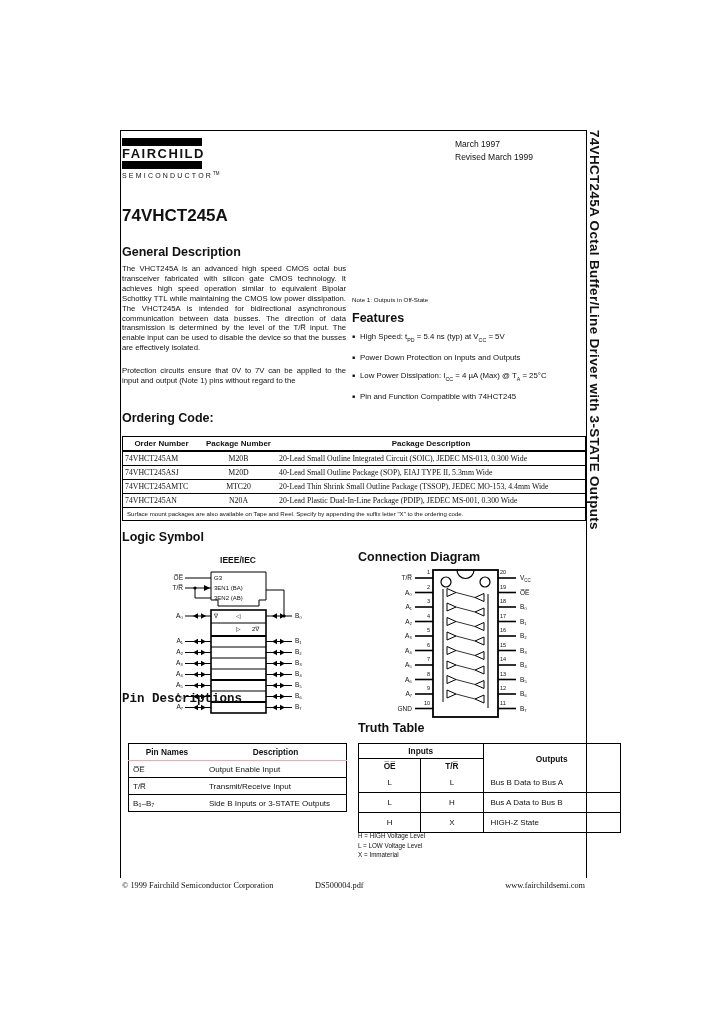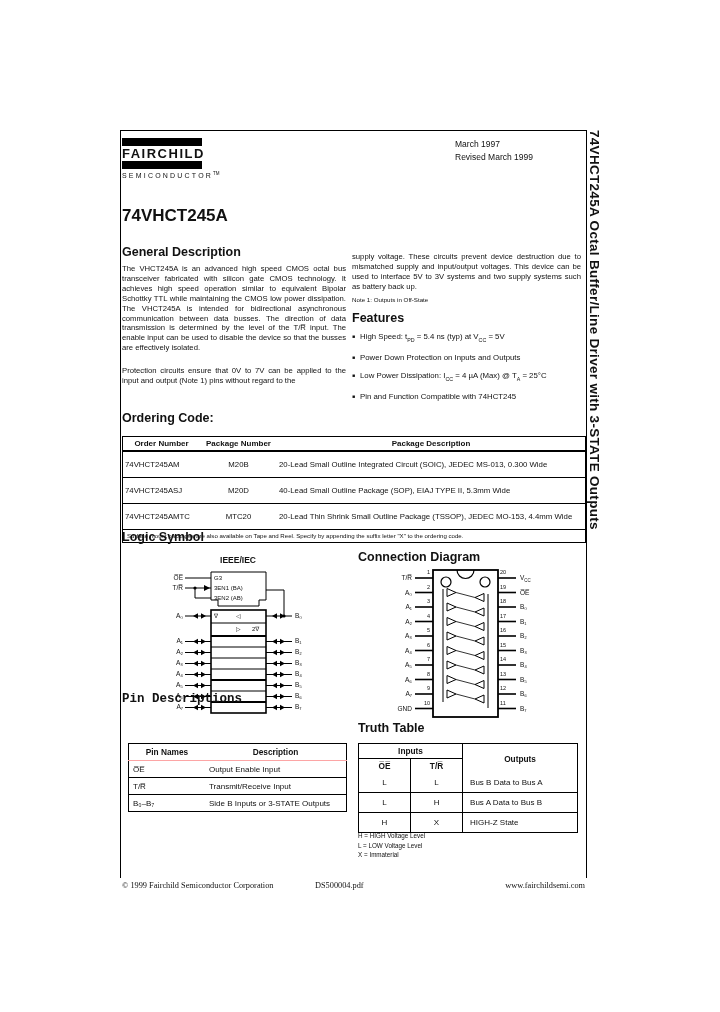--- a/index.html
+++ b/index.html
@@ -27,35 +27,35 @@
 
   .feature{display:flex;gap:5px;margin-bottom:8.5px;font-size:7.8px;line-height:9px;}
   .feature .bullet{font-size:5px;line-height:9px;}
   sub{font-size:68%;}
 
   
   .ordering-box{position:absolute;left:122px;top:436px;width:462px;border:1px solid #000;}
   table{border-collapse:collapse;}
   .ordering-table{width:100%;font-size:7.8px;}
   .ordering-table th{font-size:8px;border-bottom:2px solid #000;padding:2px 0;}
-  .ordering-table td{border-top:1px solid #000;padding:8px 2px;}
+  .ordering-table td{border-top:1px solid #000;padding:2px 2px;font-family:Liberation Serif, serif;}
   .ordering-table tr:first-child td{border-top:none;}
   .ordering-table td:nth-child(1){width:73px;padding-left:2px;}
   .ordering-table td:nth-child(2){width:73px;text-align:center;}
   .ordering-note{border-top:1px solid #000;font-size:6.1px;padding:2px 2px 3px 4px;}
 
   
   .pindesc-table{position:absolute;left:128px;top:743px;width:219px;font-size:8px;border:1px solid #000;}
   .pindesc-table th{border-bottom:1px solid #fca5a5;padding:3px 0;font-size:8.3px;}
   .pindesc-table td{border-bottom:1px solid #000;padding:3.5px 4px;}
   .pindesc-table tr:last-child td{border-bottom:none;}
   .pindesc-table td:first-child{width:68px;}
 
   
-  .truth-table{position:absolute;left:358px;top:743px;width:220px;font-size:8px;border:1px solid #000;text-align:center;}
+  .truth-table{position:absolute;left:358px;top:743px;width:263px;font-size:8px;border:1px solid #000;text-align:center;}
   .truth-table th{font-size:8.3px;font-weight:bold;padding:2px 0;}
   .truth-table .th-inputs{border-bottom:1px solid #000;}
   .truth-table .th-outputs{border-left:1px solid #000;width:116px;}
   .truth-table .th-oe{width:52px;border-right:1px solid #000;}
   .truth-table .th-tr{width:52px;border-right:1px solid #000;}
   .truth-table tbody td{border-top:1px solid #000;padding:5px 0;}
   .truth-table tbody tr:first-child td{border-top:none;}
   .truth-table tbody td:nth-child(1),.truth-table tbody td:nth-child(2){border-right:1px solid #000;}
   .truth-table tbody td:nth-child(3){text-align:left;padding-left:7px;}
   .truth-notes{position:absolute;left:358px;top:831px;font-size:6.3px;line-height:9.5px;}
@@ -93,21 +93,20 @@
   <div class="dates">
     <div>March 1997</div>
     <div>Revised March 1999</div>
   </div>
 
   <div class="part-title">74VHCT245A</div>
 
   <div class="abs h2" style="left:122px;top:245px;">General Description</div>
   <div class="abs body-text" style="left:122px;top:264px;width:224px;">The VHCT245A is an advanced high speed CMOS octal bus transceiver fabricated with silicon gate CMOS technology. It achieves high speed operation similar to equivalent Bipolar Schottky TTL while maintaining the CMOS low power dissipation. The VHCT245A is intended for bidirectional asynchronous communication between data busses. The direction of data transmission is determined by the level of the T/R̅ input. The enable input can be used to disable the device so that the busses are effectively isolated.</div>
   <div class="abs body-text" style="left:122px;top:366px;width:224px;">Protection circuits ensure that 0V to 7V can be applied to the input and output (Note 1) pins without regard to the</div>
-  <div class="abs body-text" style="left:352px;top:252px;width:229px;">supply voltage. These circuits prevent device destruction due to mismatched supply and input/output voltages. This device can be used to interface 5V to 3V systems and two supply systems such as battery back up.</div>
   <div class="abs tiny" style="left:352px;top:296px;">Note 1: Outputs in Off-State</div>
 
   <div class="abs h2" style="left:352px;top:311px;">Features</div>
   <div class="abs" style="left:352px;top:332px;width:230px;">
       <div class="feature">
         <span class="bullet">■</span>
         <span>High Speed: t<sub>PD</sub> = 5.4 ns (typ) at V<sub>CC</sub> = 5V</span>
       </div>
       <div class="feature">
         <span class="bullet">■</span>
@@ -141,20 +140,25 @@
           </tr>
           <tr>
             <td>74VHCT245ASJ</td>
             <td>M20D</td>
             <td>40-Lead Small Outline Package (SOP), EIAJ TYPE II, 5.3mm Wide</td>
           </tr>
           <tr>
             <td>74VHCT245AMTC</td>
             <td>MTC20</td>
             <td>20-Lead Thin Shrink Small Outline Package (TSSOP), JEDEC MO-153, 4.4mm Wide</td>
+          </tr>
+          <tr>
+            <td>74VHCT245AN</td>
+            <td>N20A</td>
+            <td>20-Lead Plastic Dual-In-Line Package (PDIP), JEDEC MS-001, 0.300 Wide</td>
           </tr>
         </tbody>
     </table>
     <div class="ordering-note">Surface mount packages are also available on Tape and Reel. Specify by appending the suffix letter "X" to the ordering code.</div>
   </div>
 
   <div class="abs h2" style="left:122px;top:530px;">Logic Symbol</div>
   <div class="diagram" style="left:160px;top:556px;width:160px;height:172px;">
     <svg width="160" height="172" viewBox="0 0 160 172">
       <g stroke="#000" fill="none" stroke-width="1">

